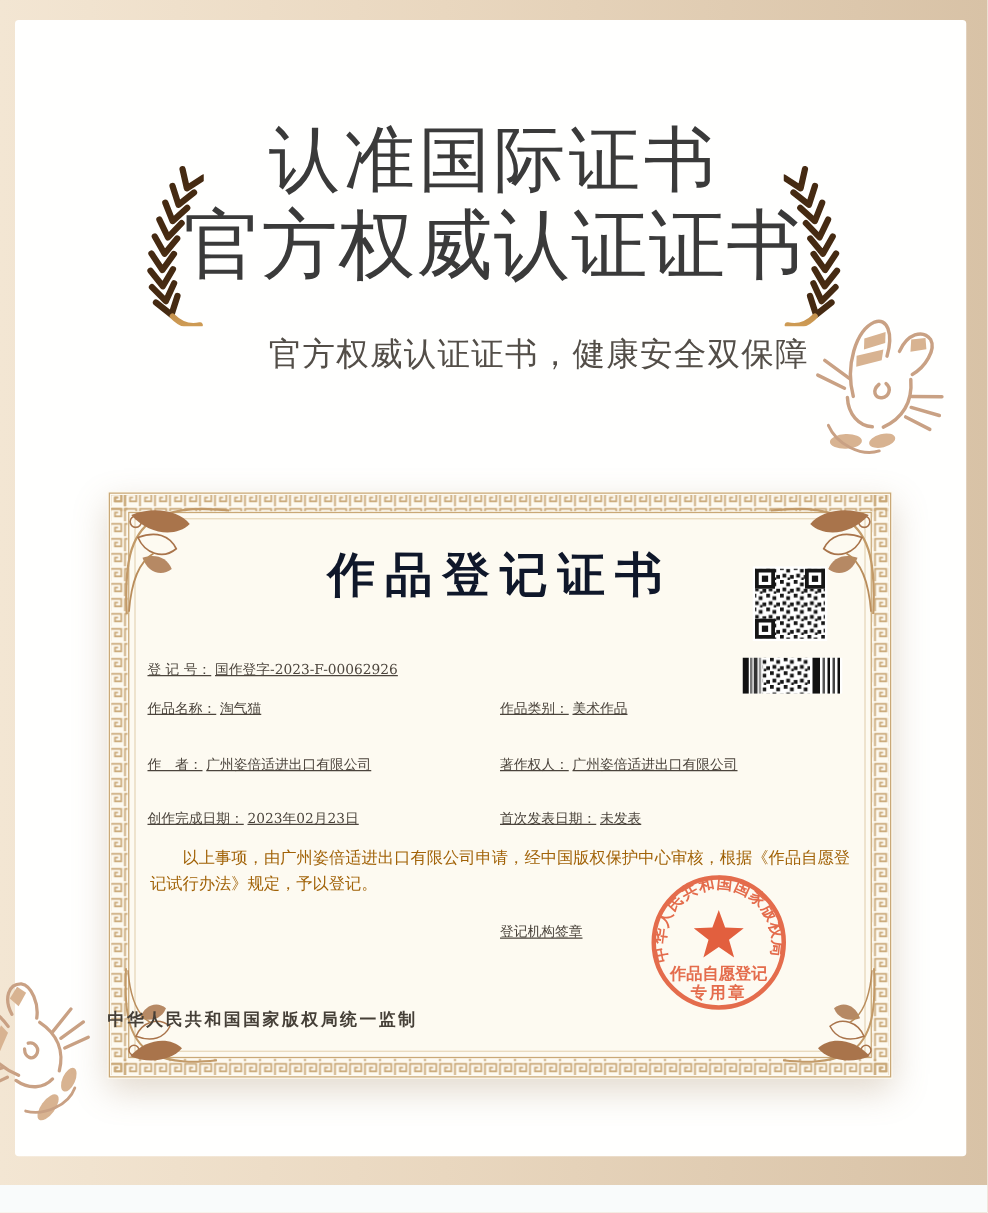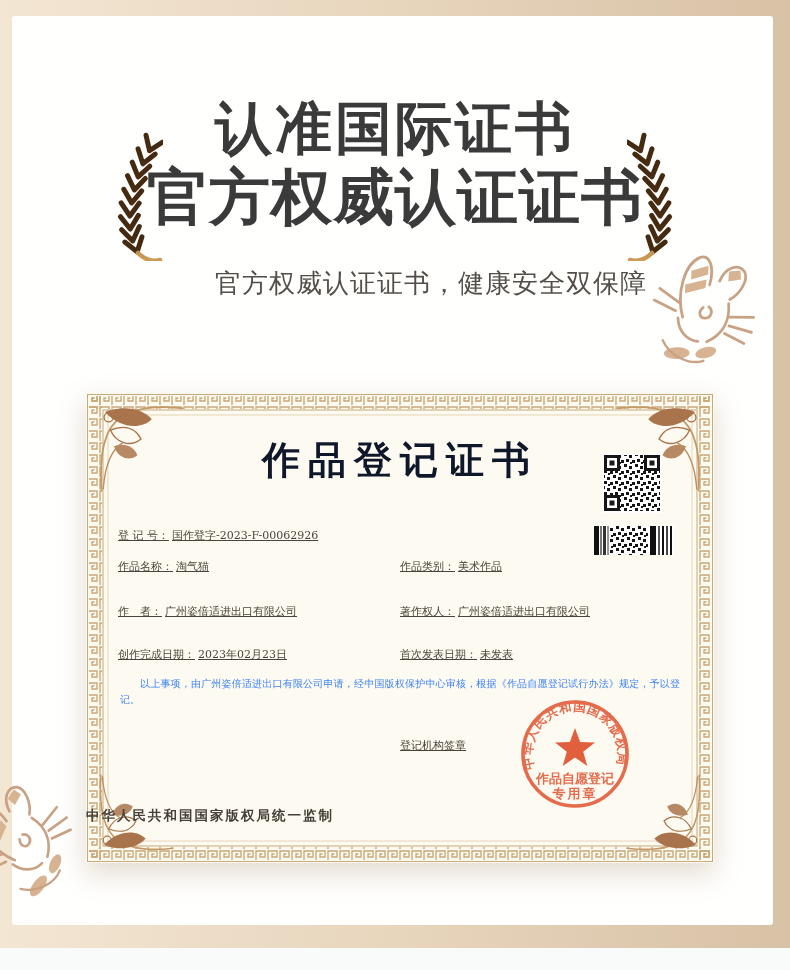--- a/index.html
+++ b/index.html
@@ -4,21 +4,21 @@
 <style>
   html,body{margin:0;padding:0;}
   body{
     width:790px;height:970px;position:relative;overflow:hidden;
     background:linear-gradient(90deg,#f3e6d3 0%,#e9d7bf 45%,#d8c2a6 100%);
     font-family:"DejaVu Sans","Liberation Sans",sans-serif;
   }
   .card{position:absolute;left:12px;top:16px;width:761px;height:909px;background:#fffffe;border-radius:3px;}
   .bottom-strip{position:absolute;left:0;right:0;bottom:0;height:22px;background:#f9fbfb;}
 
-  .headline{position:absolute;left:0;width:790px;text-align:center;color:#3a3a3a;font-weight:700;line-height:1;}
+  .headline{position:absolute;left:0;width:790px;text-align:center;color:#3a3a3a;font-weight:400;line-height:1;}
   .h1{top:100px;font-size:57px;letter-spacing:3px;}
   .h2{top:166px;font-size:61px;letter-spacing:1px;}
   .subtitle{position:absolute;top:266px;left:0;width:790px;text-align:center;font-size:26px;color:#534e48;letter-spacing:1px;margin-left:36px;}
 
   .laurel{position:absolute;width:68px;height:130px;}
   .laurel-left{left:95px;top:131px;}
   .laurel-right{left:627px;top:131px;}
 
   .cat{position:absolute;}
   .cat-tr{left:645px;top:254px;width:128px;height:128px;transform:rotate(16deg);}
@@ -36,22 +36,22 @@
   .barcode{position:absolute;left:508px;top:133px;width:80px;height:29px;}
 
   .row{position:absolute;font-size:11px;white-space:nowrap;color:#4b443c;text-decoration:underline;}
   .row .val{margin-left:3px;}
   .row .val-gap{margin-left:30px;}
   .r1{left:32px;top:135px;}
   .r2a{left:32px;top:166px;}  .r2b{left:314px;top:166px;}
   .r3a{left:32px;top:211px;}  .r3b{left:314px;top:211px;}
   .r4a{left:32px;top:254px;}  .r4b{left:314px;top:254px;}
   .r5a{left:32px;top:345px;}  .r5b{left:314px;top:345px;}
-  .statement{position:absolute;left:34px;top:283px;width:560px;font-size:10px;
-    line-height:1.62;text-indent:2em;text-align:justify;color:#3b82f6;}
+  .statement{position:absolute;left:34px;top:283px;width:560px;font-size:13px;
+    line-height:1.62;text-indent:2em;text-align:justify;color:#a16207;}
   .cert-footer{position:absolute;top:414px;left:0;width:100%;text-align:left;
     font-size:13.5px;font-weight:700;letter-spacing:2px;color:#453f37;}
   .seal{position:absolute;left:428px;top:300px;width:122px;height:122px;opacity:0.92;}
   .seal text{font-family:"DejaVu Sans","Liberation Sans",sans-serif;}
   .defs-hidden{position:absolute;width:0;height:0;overflow:hidden;}
 </style>
 </head>
 <body>
 
 <svg class="defs-hidden" aria-hidden="true">

